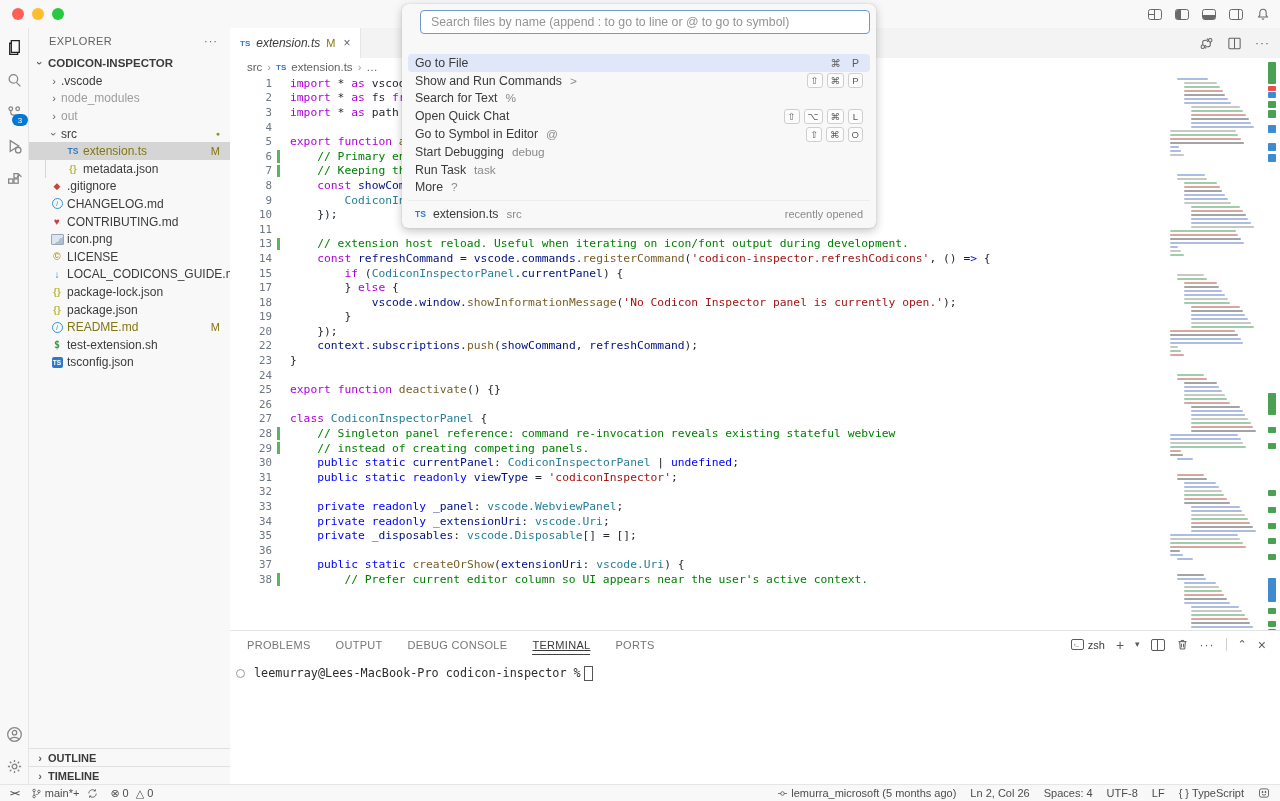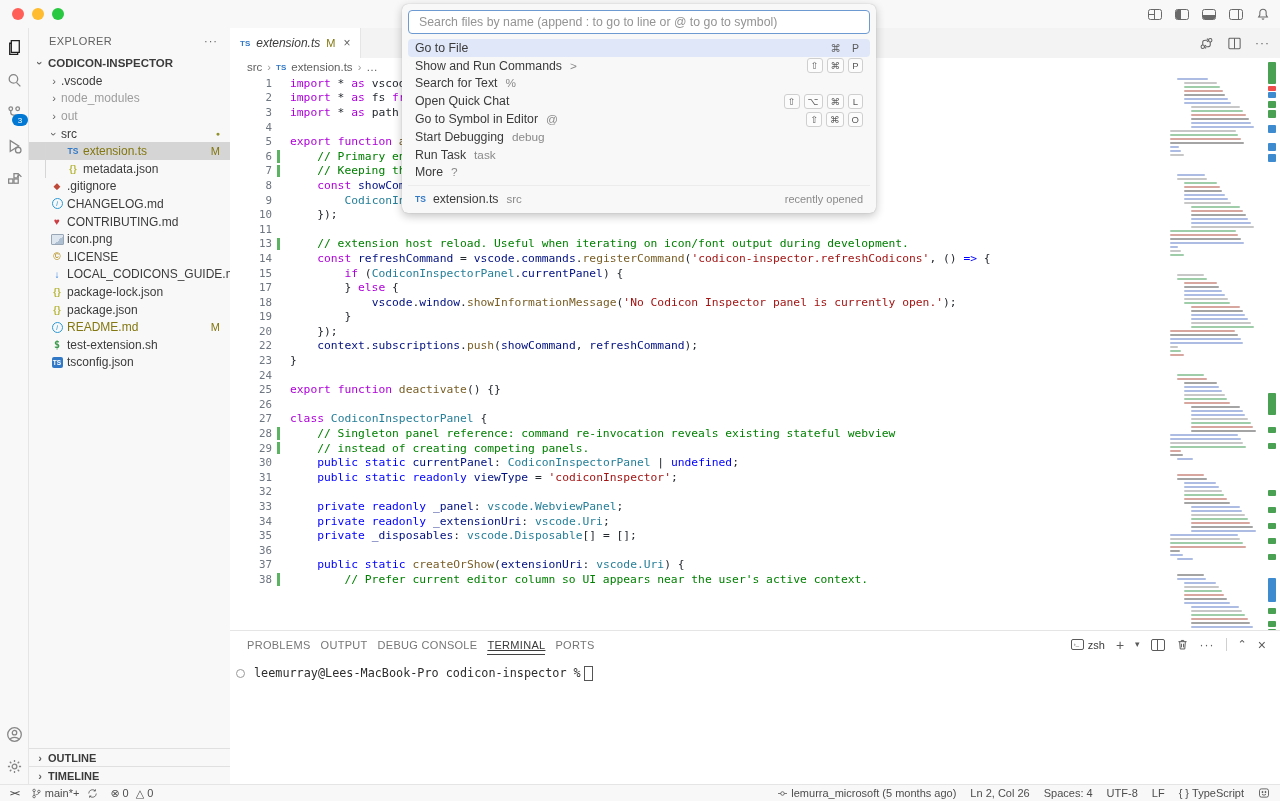--- a/index.html
+++ b/index.html
@@ -73,21 +73,21 @@
   .ltext{padding-left:18px;}
   .tk-k{color:#AF00DB;} .tk-b{color:#0000FF;} .tk-ty{color:#267F99;} .tk-f{color:#795E26;}
   .tk-s{color:#A31515;} .tk-c{color:#008000;} .tk-v{color:#001080;} .tk-d{color:#24292f;}
   
   .minimap{position:absolute;top:2px;right:16px;width:96px;bottom:0;overflow:hidden;}
   .mmrow{height:2px;margin-bottom:2px;border-radius:1px;opacity:.5;}
   .ruler{position:absolute;top:30px;right:0;width:15px;height:572px;}
   .rmark{position:absolute;left:3px;width:8px;border-radius:1px;}
   
   .panel{position:absolute;top:602px;left:0;right:0;height:154px;border-top:1px solid #e5e5e5;background:#fff;}
-  .panel-tabs{height:27px;display:flex;align-items:center;gap:10px;padding-left:17px;font-size:11px;letter-spacing:.3px;color:#767676;}
+  .panel-tabs{height:27px;display:flex;align-items:center;gap:25px;padding-left:17px;font-size:11px;letter-spacing:.3px;color:#767676;}
   .ptab span{padding-bottom:3px;}
   .ptab.active{color:#3b3b3b;}
   .ptab.active span{border-bottom:1px solid #424242;text-decoration:underline;}
   .panel-actions{position:absolute;right:14px;top:0;height:27px;display:flex;align-items:center;gap:11px;color:#5a5a5a;font-size:12px;}
   .pa-shell{display:flex;align-items:center;gap:4px;font-size:11px;color:#3b3b3b;}
   .term-glyph{width:13px;height:11px;border:1px solid #5a5a5a;border-radius:2px;font-size:6px;line-height:9px;padding-left:2px;color:#5a5a5a;box-sizing:border-box;}
   .splitbox{width:12px;height:10px;border:1px solid #5a5a5a;border-radius:2px;position:relative;}
   .splitbox::before{content:"";position:absolute;left:5px;top:0;width:1px;height:100%;background:#5a5a5a;}
   .vsep{width:1px;height:13px;background:#d0d0d0;}
   .term-line{display:flex;align-items:center;gap:9px;padding:8px 0 0 6px;font-family:"DejaVu Sans Mono","Liberation Mono",monospace;font-size:11.8px;color:#2d2d2d;}
@@ -95,24 +95,24 @@
   .cursor{display:inline-block;width:7px;height:13px;border:1px solid #555;margin-left:3px;vertical-align:middle;}
   
   .statusbar{position:absolute;bottom:0;left:0;right:0;height:17px;background:#f8f8f8;border-top:1px solid #e5e5e5;display:flex;align-items:center;font-size:11px;color:#4d4d4d;padding:0 10px;box-sizing:border-box;}
   .sb-item{display:flex;align-items:center;gap:3px;margin-right:12px;white-space:nowrap;}
   .sb-right{margin-left:auto;display:flex;align-items:center;}
   .sb-right .sb-item{margin-right:0;margin-left:14px;}
   .remote-ic{font-family:"DejaVu Sans Mono",monospace;font-size:9px;letter-spacing:-1px;font-weight:bold;}
   .statusbar svg{stroke:#4d4d4d;fill:none;stroke-width:1.1;}
   
   .palette{position:absolute;left:402px;top:4px;width:474px;background:#f8f8f8;border-radius:6px;box-shadow:0 3px 10px rgba(0,0,0,.24),0 0 1px rgba(0,0,0,.28);padding:6px 6px 5px;z-index:50;box-sizing:border-box;}
-  .qinput{height:24px;border:1px solid #6d9ad1;border-radius:4px;background:#fff;display:flex;align-items:center;padding:0 8px;box-sizing:border-box;}
+  .qinput{height:24px;border:1px solid #6d9ad1;border-radius:4px;background:#fff;display:flex;align-items:center;padding:0 8px;box-sizing:border-box;margin-left:12px;}
   .qinput input{border:none;outline:none;width:100%;font-size:12.3px;color:#3b3b3b;background:transparent;font-family:inherit;}
   .qinput input::placeholder{color:#949494;}
-  .qlist{margin-top:5px;}
+  .qlist{margin-top:20px;}
   .qrow{height:17.8px;display:flex;align-items:center;padding:0 7px;border-radius:4px;font-size:12.3px;color:#3b3b3b;}
   .qrow.selected{background:#e0e7f9;}
   .qsuffix{color:#8a8a8a;margin-left:8px;font-size:11.8px;}
   .qkeys{margin-left:auto;display:flex;gap:4px;align-items:center;}
   .key{min-width:15px;height:15px;padding:0 3px;border:1px solid #cfcfcf;border-radius:3px;background:#fcfcfc;display:inline-flex;align-items:center;justify-content:center;font-size:9.5px;color:#5a5a5a;box-sizing:border-box;}
   .key.plain{border:none;background:none;font-size:10.5px;}
   .qfile{border-top:1px solid #ececec;margin-top:4px;padding-top:3px;}
   .qfile .qrow{height:19px;}
   .qf-ts{color:#3178c6;font-weight:bold;font-size:8.5px;margin-right:7px;}
   .qf-detail{color:#8a8a8a;margin-left:8px;font-size:11.5px;}

